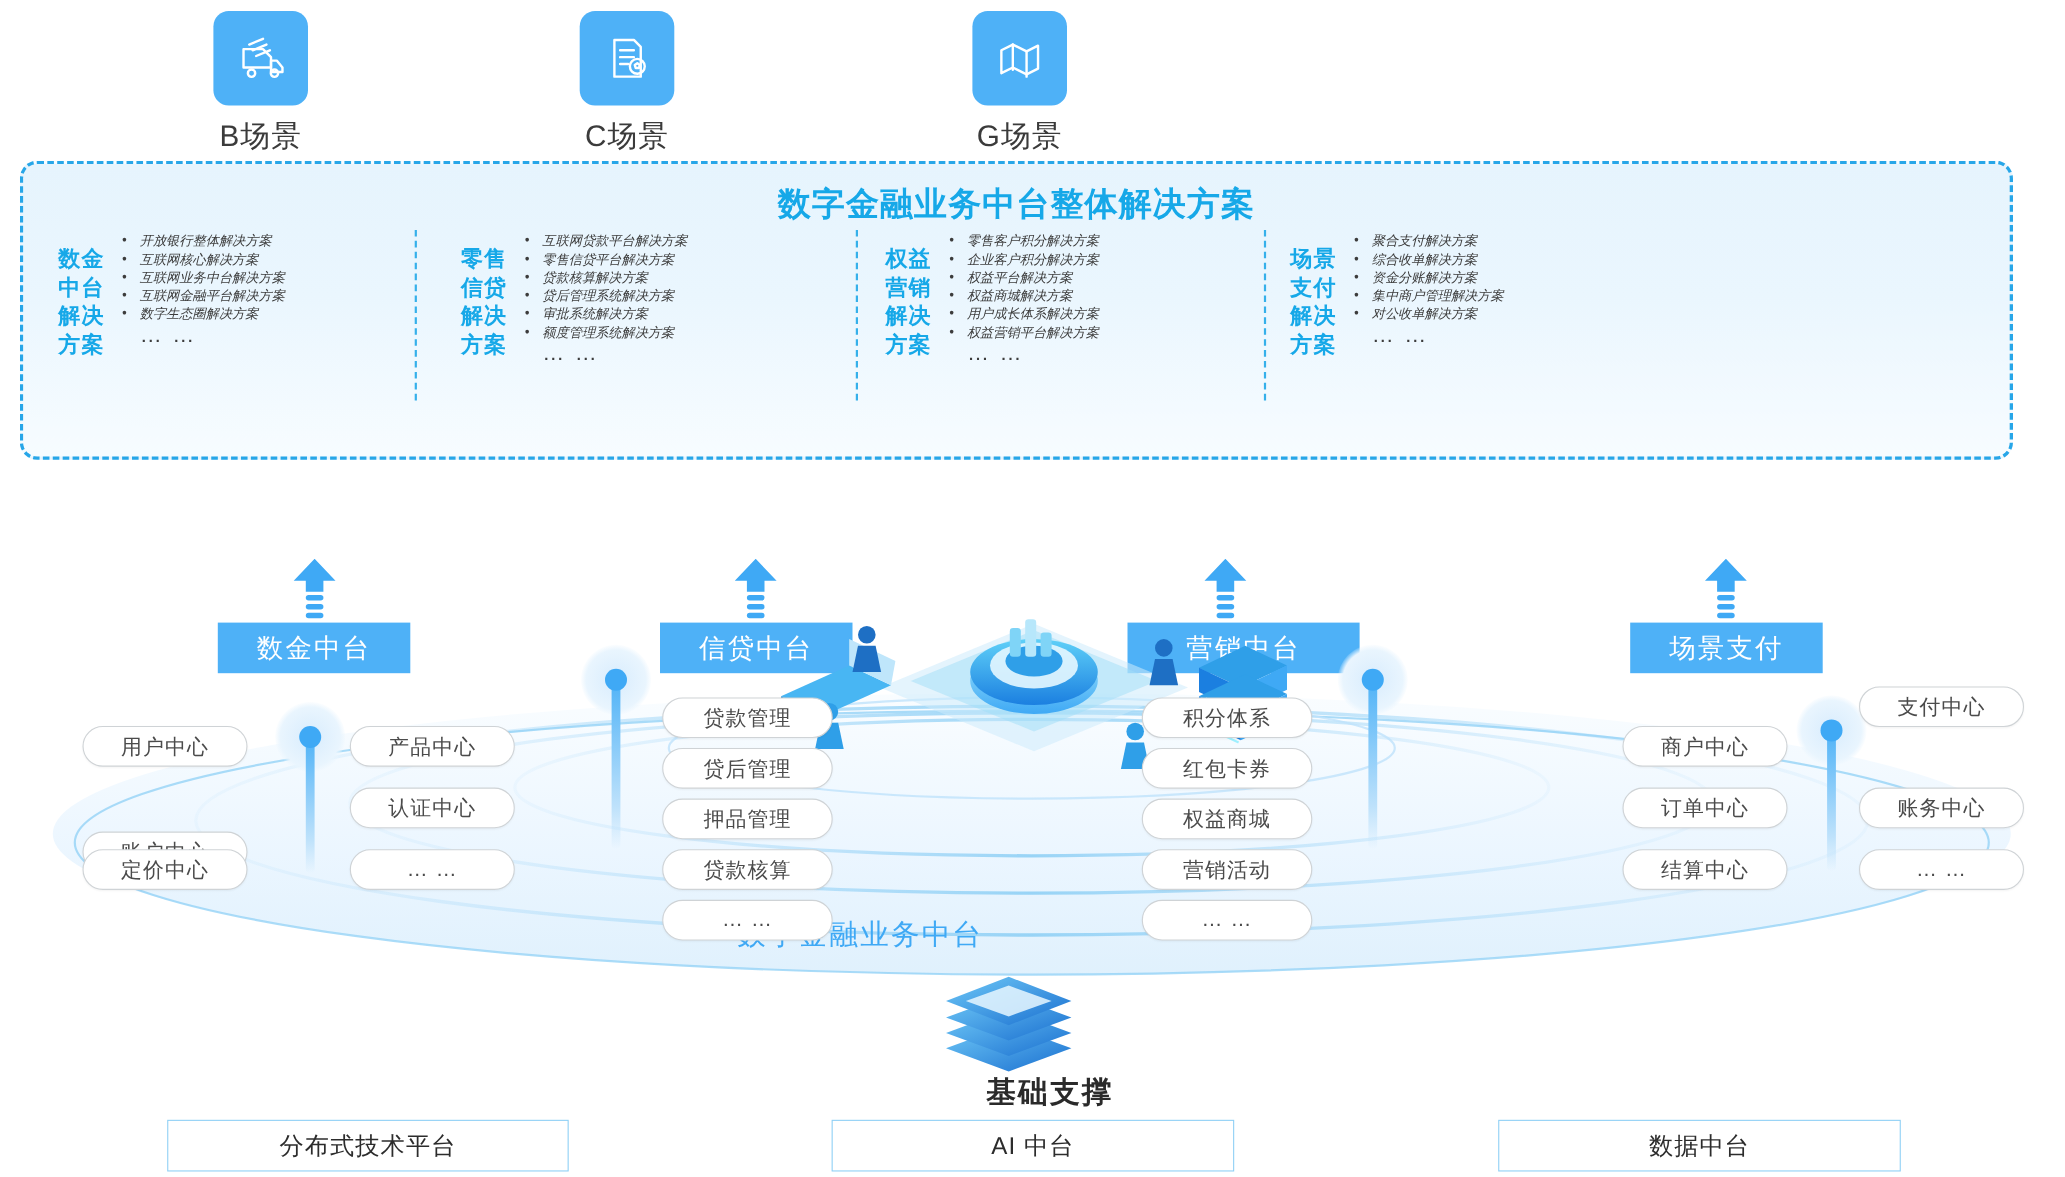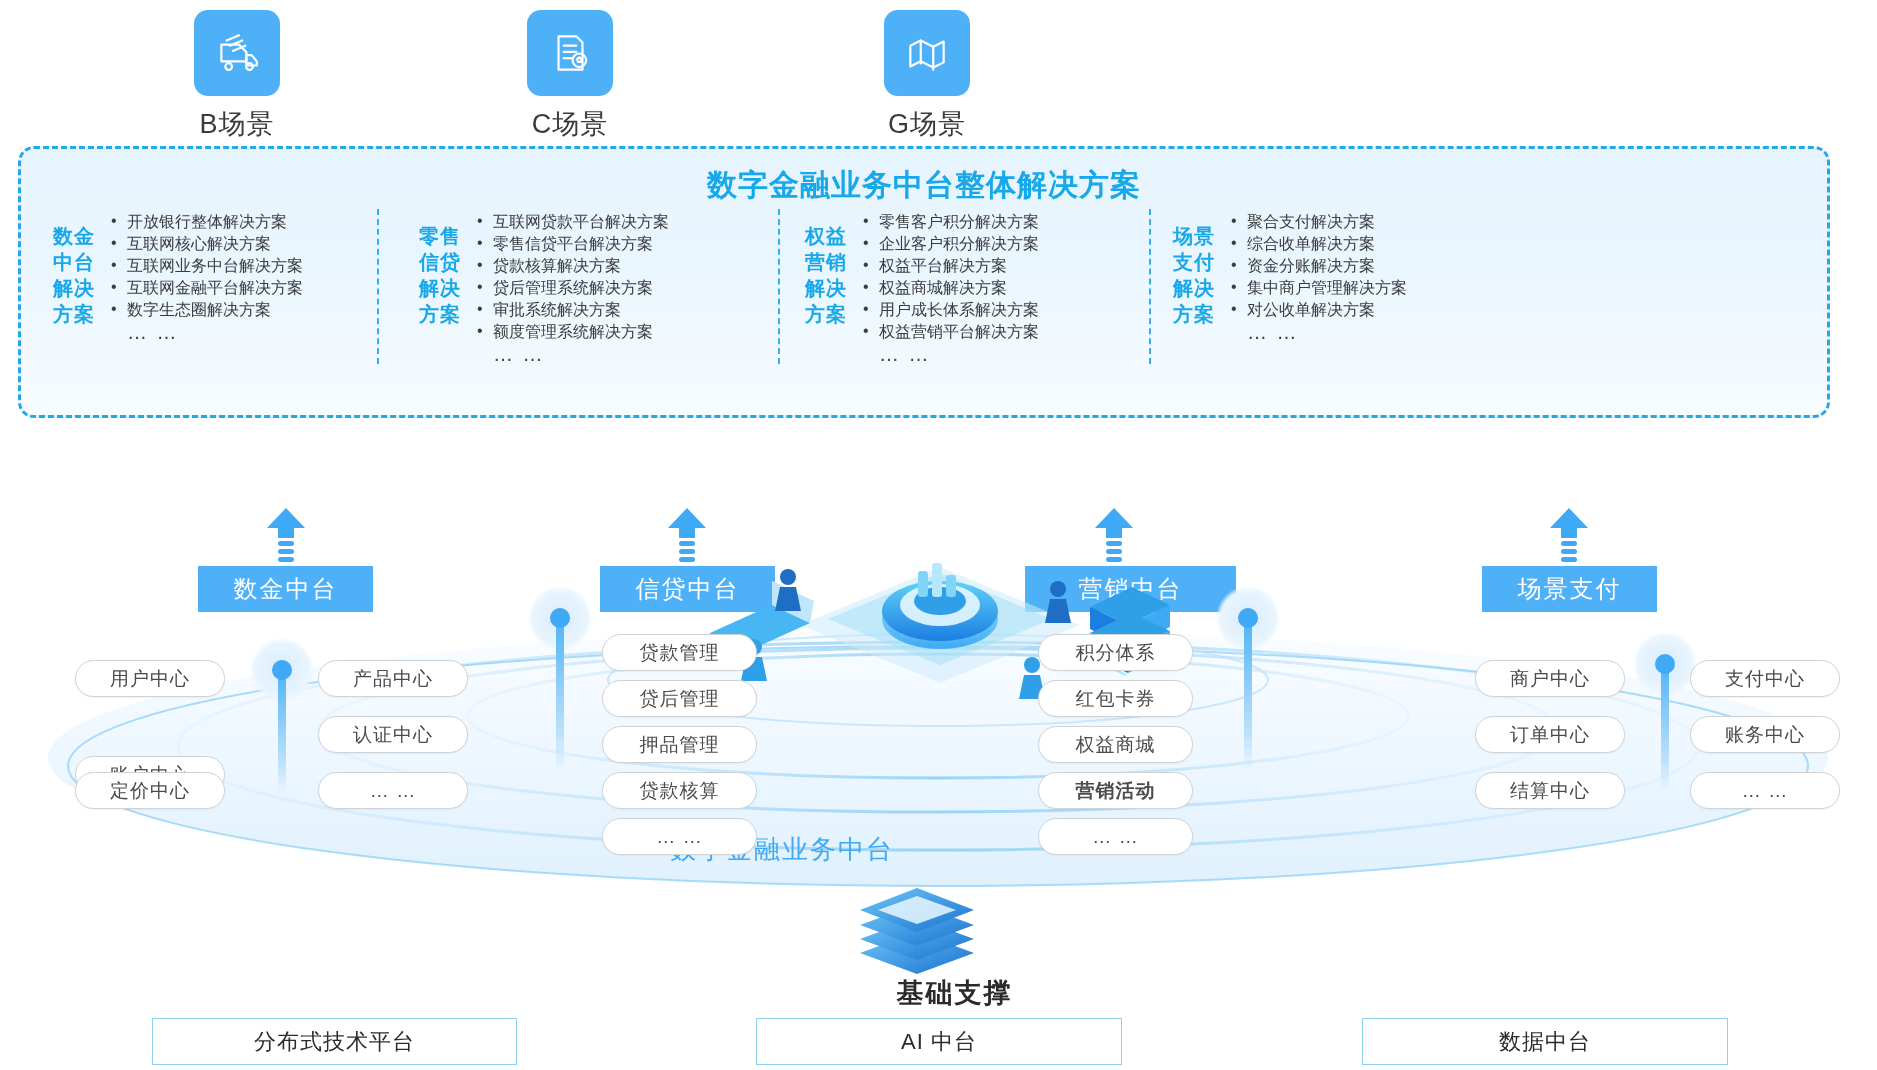--- a/index.html
+++ b/index.html
@@ -70,26 +70,27 @@
     line-height: 1.30;
     width: 46px;
     text-align: center;
     flex: 0 0 46px;
     margin-top: 12px;
     letter-spacing: 1px;
   }
   .col-list { margin-left: 14px; }
   .col-list li {
     list-style: none;
-    font-size: 16px;
+    font-size: 12px;
     color: #3c3c3c;
     line-height: 1.38;
     position: relative;
     padding-left: 16px;
     white-space: nowrap;
+    font-style: italic;
   }
   .col-list li::before {
     content: "•";
     position: absolute; left: 0; top: -1px;
     color: #3c3c3c;
   }
   .col-ellipsis {
     font-size: 20px; color: #3c3c3c;
     padding-left: 16px; letter-spacing: 2px;
   }
@@ -466,28 +467,28 @@
 
   <div class="pill" style="left:602px; top:634px; width:155px;">贷款管理</div>
   <div class="pill" style="left:602px; top:680px; width:155px;">贷后管理</div>
   <div class="pill" style="left:602px; top:726px; width:155px;">押品管理</div>
   <div class="pill" style="left:602px; top:772px; width:155px;">贷款核算</div>
   <div class="pill" style="left:602px; top:818px; width:155px;">… …</div>
 
   <div class="pill" style="left:1038px; top:634px; width:155px;">积分体系</div>
   <div class="pill" style="left:1038px; top:680px; width:155px;">红包卡券</div>
   <div class="pill" style="left:1038px; top:726px; width:155px;">权益商城</div>
-  <div class="pill" style="left:1038px; top:772px; width:155px;font-weight:bold;">营销活动</div>
+  <div class="pill" style="left:1038px; top:772px; width:155px;">营销活动</div>
   <div class="pill" style="left:1038px; top:818px; width:155px;">… …</div>
 
   <div class="pill" style="left:1475px; top:660px; width:150px;">商户中心</div>
   <div class="pill" style="left:1475px; top:716px; width:150px;">订单中心</div>
   <div class="pill" style="left:1475px; top:772px; width:150px;">结算中心</div>
 
-  <div class="pill" style="left:1690px; top:660px; width:150px;">支付中心</div>
+  <div class="pill" style="left:1690px; top:624px; width:150px;">支付中心</div>
   <div class="pill" style="left:1690px; top:716px; width:150px;">账务中心</div>
   <div class="pill" style="left:1690px; top:772px; width:150px;">… …</div>
 
   <svg style="position:absolute; left:852px; top:880px;" width="130" height="95" viewBox="0 0 130 95">
     <defs>
       <linearGradient id="gl" x1="0" y1="0" x2="1" y2="1">
         <stop offset="0%" stop-color="#6fc9f7"></stop>
           <stop offset="100%" stop-color="#1a6fd0"></stop>
       </linearGradient>
     </defs>

